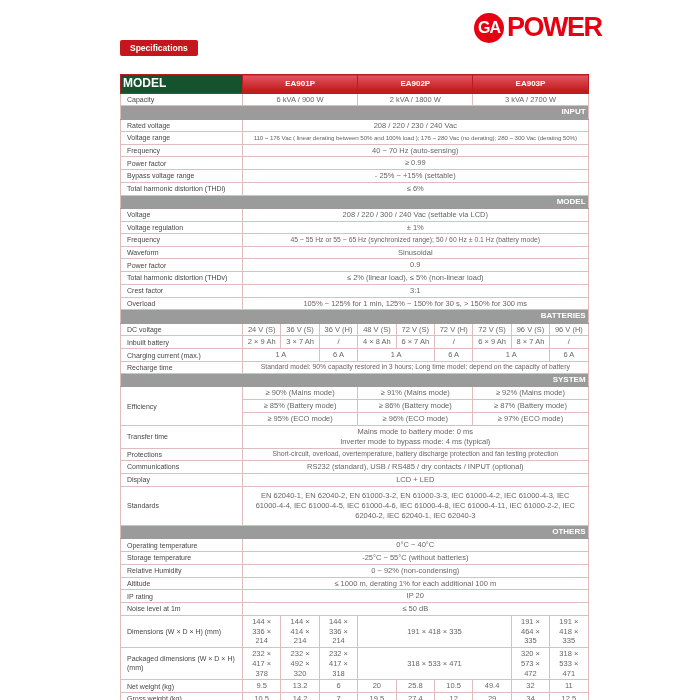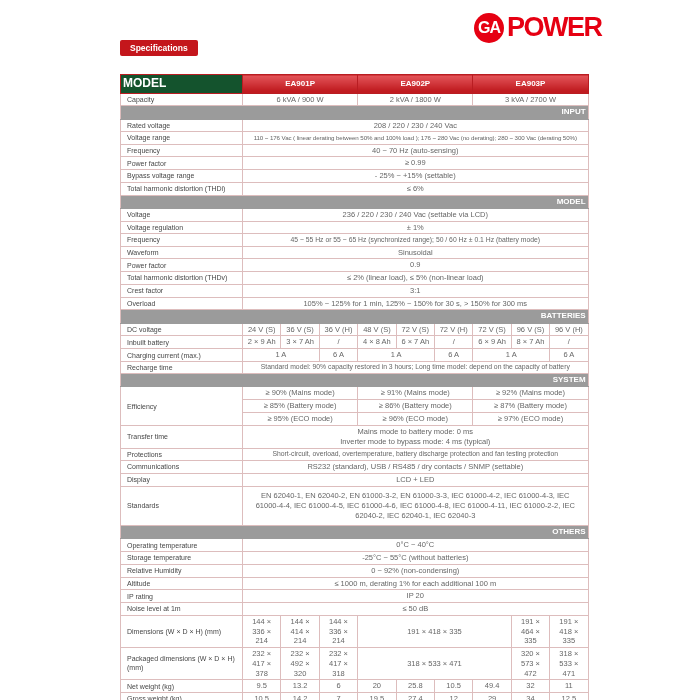--- a/index.html
+++ b/index.html
@@ -103,21 +103,21 @@
       <tr>
         <td class="lbl">Total harmonic distortion (THDi)</td>
         <td colspan="9">≤ 6%</td>
       </tr>
 
       <tr class="section">
         <td colspan="10">MODEL</td>
       </tr>
       <tr>
         <td class="lbl">Voltage</td>
-        <td colspan="9">236 / 220 / 230 / 240 Vac (settable via LCD)</td>
+        <td colspan="9">208 / 220 / 300 / 240 Vac (settable via LCD)</td>
       </tr>
       <tr>
         <td class="lbl">Voltage regulation</td>
         <td colspan="9">± 1%</td>
       </tr>
       <tr>
         <td class="lbl">Frequency</td>
         <td colspan="9" class="small">45 ~ 55 Hz or 55 ~ 65 Hz (synchronized range); 50 / 60 Hz ± 0.1 Hz (battery mode)</td>
       </tr>
       <tr>
@@ -207,21 +207,21 @@
           <div>Mains mode to battery mode: 0 ms</div>
           <div>Inverter mode to bypass mode: 4 ms (typical)</div>
         </td>
       </tr>
       <tr>
         <td class="lbl">Protections</td>
         <td colspan="9" class="small">Short-circuit, overload, overtemperature, battery discharge protection and fan testing protection</td>
       </tr>
       <tr>
         <td class="lbl">Communications</td>
-        <td colspan="9">RS232 (standard), USB / RS485 / dry contacts / SNMP (settable)</td>
+        <td colspan="9">RS232 (standard), USB / RS485 / dry contacts / INPUT (optional)</td>
       </tr>
       <tr>
         <td class="lbl">Display</td>
         <td colspan="9">LCD + LED</td>
       </tr>
       <tr>
         <td class="lbl">Standards</td>
         <td colspan="9" class="wrap">EN 62040-1, EN 62040-2, EN 61000-3-2, EN 61000-3-3, IEC 61000-4-2, IEC 61000-4-3, IEC 61000-4-4, IEC 61000-4-5, IEC 61000-4-6, IEC 61000-4-8, IEC 61000-4-11, IEC 61000-2-2, IEC 62040-2, IEC 62040-1, IEC 62040-3</td>
       </tr>
 

